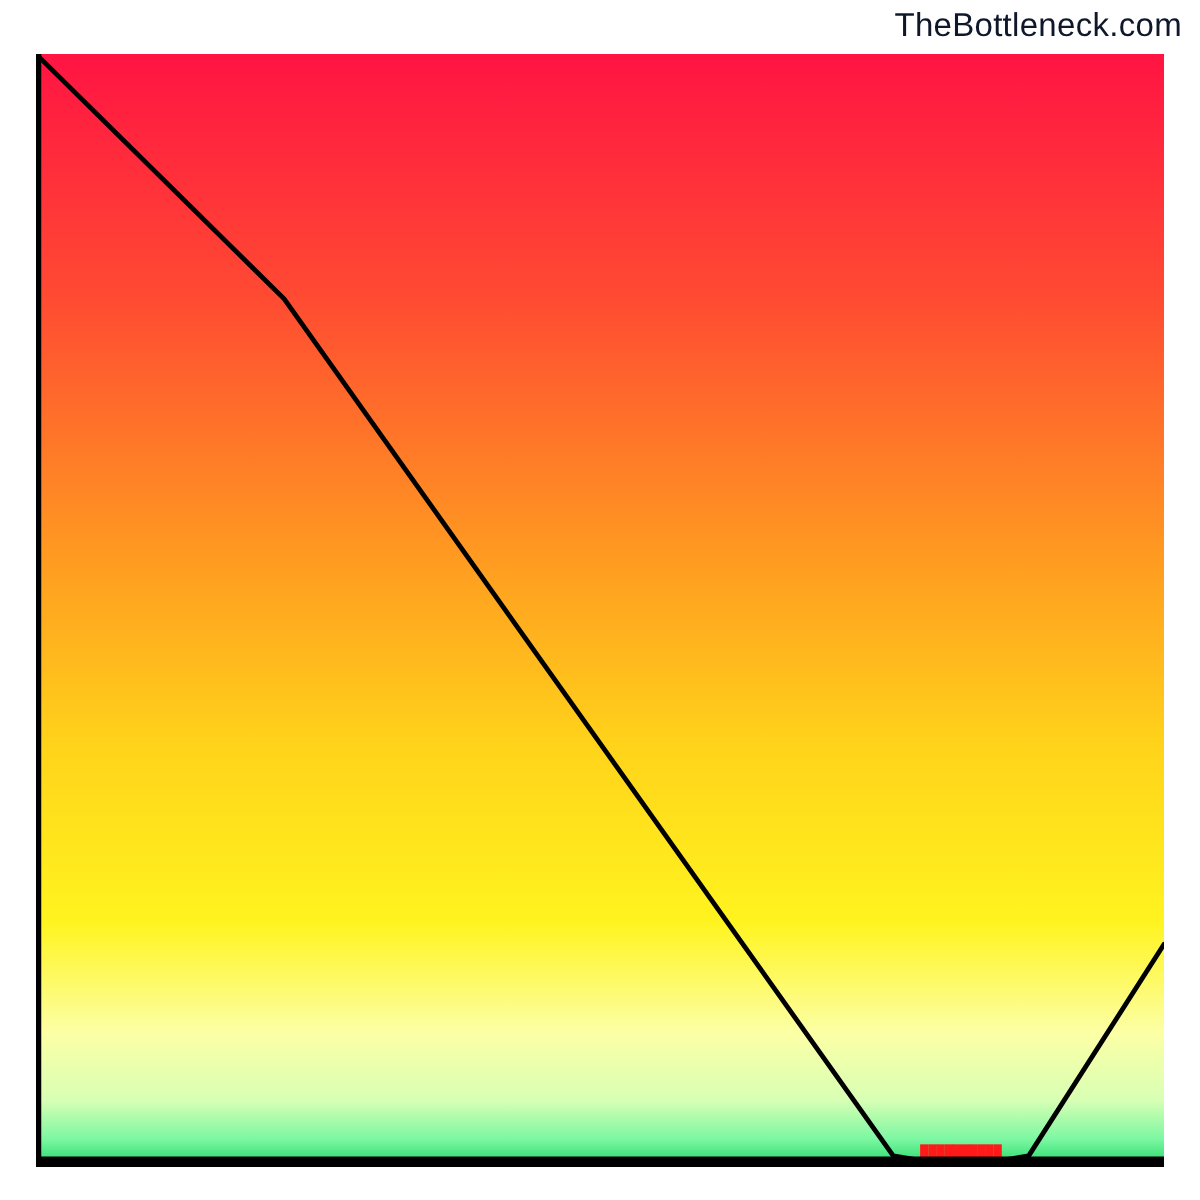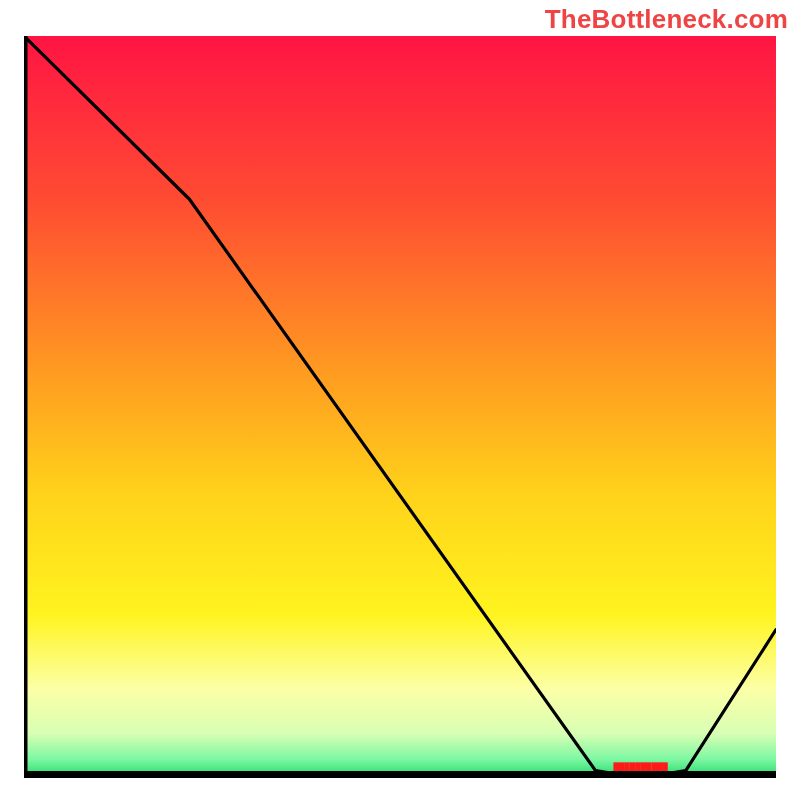--- a/index.html
+++ b/index.html
@@ -13,23 +13,23 @@
   }
   .stage {
     position: relative;
     width: 800px;
     height: 800px;
   }
   .attribution {
     position: absolute;
     top: 4px;
     right: 12px;
-    font-size: 26px;
-    font-weight: 700;
-    color: #ef4444;
+    font-size: 22px;
+    font-weight: 400;
+    color: #0f172a;
     letter-spacing: 0.2px;
   }
   .plot {
     position: absolute;
     left: 24px;
     top: 36px;
     width: 752px;   
     height: 742px;
   }
   .plot svg {

